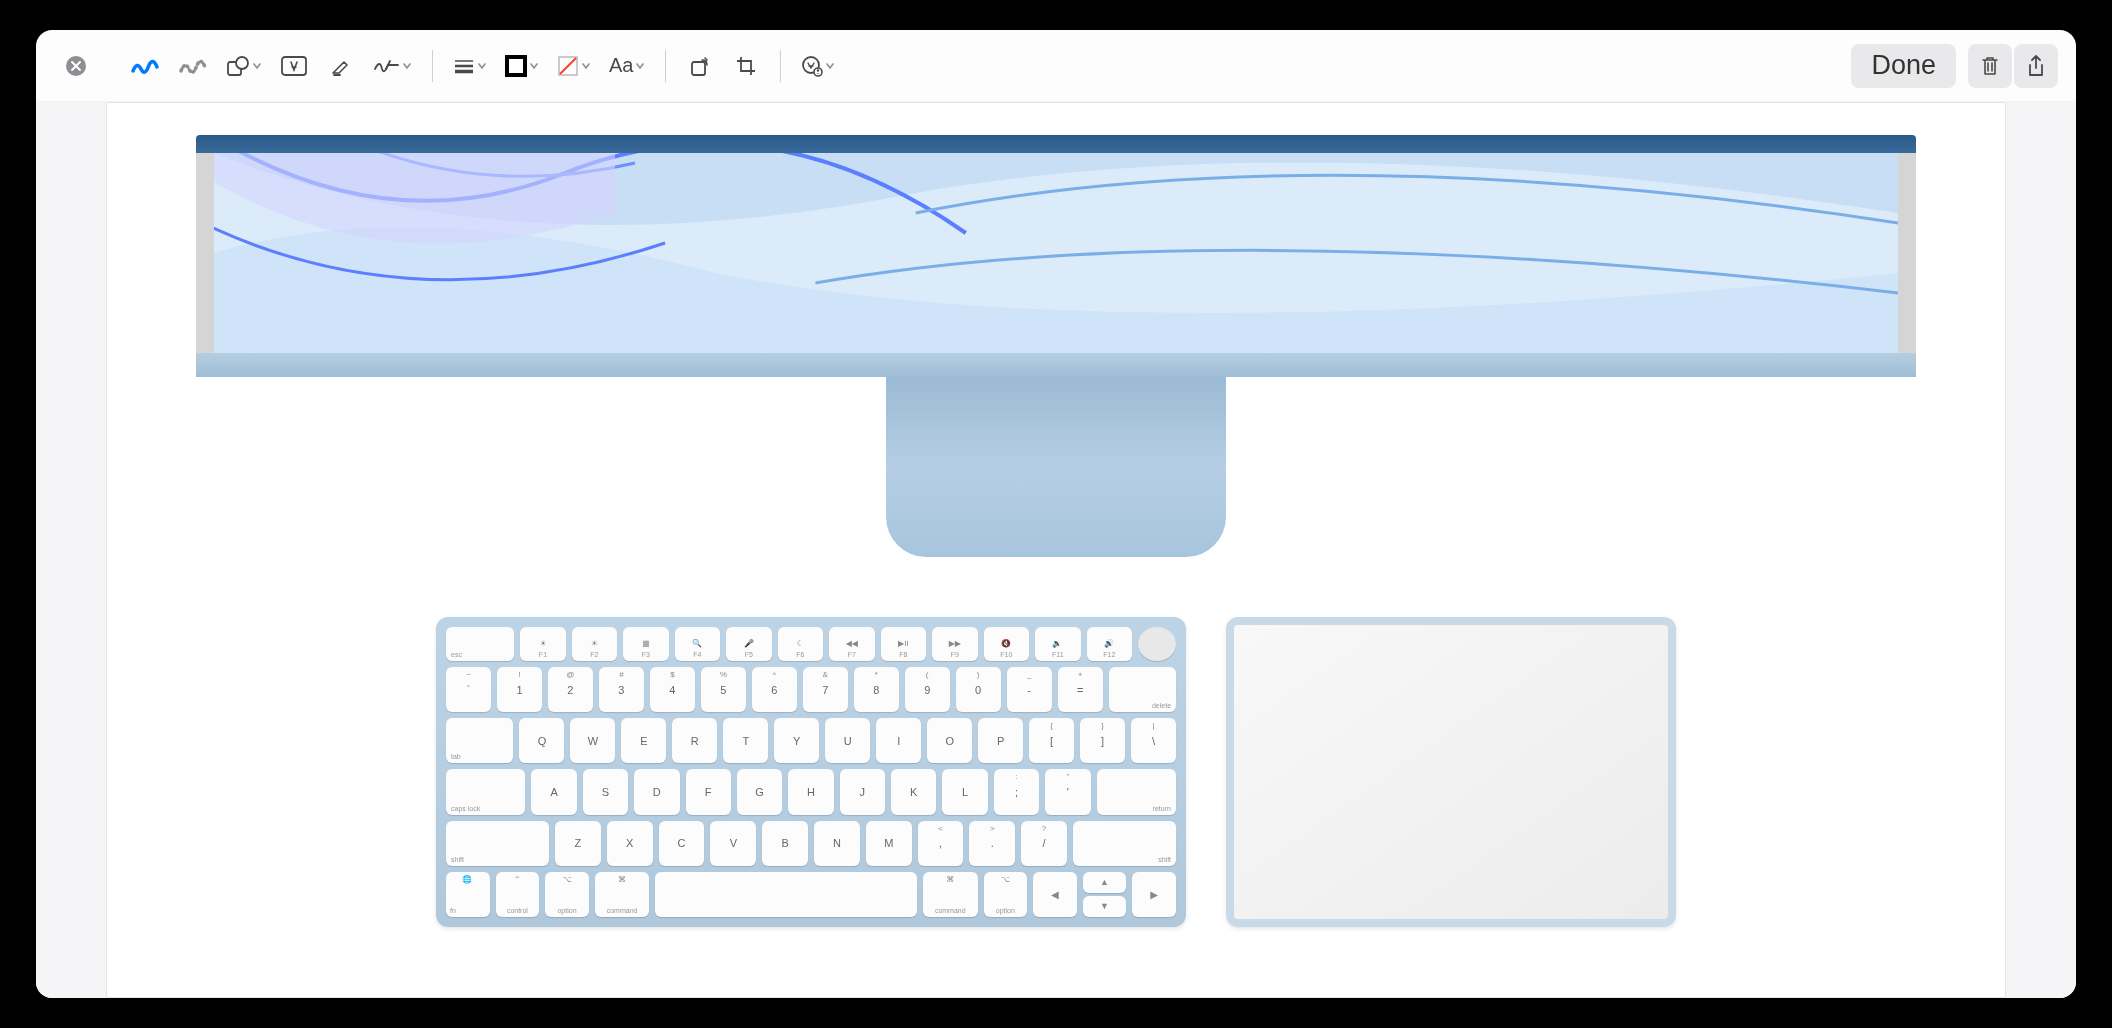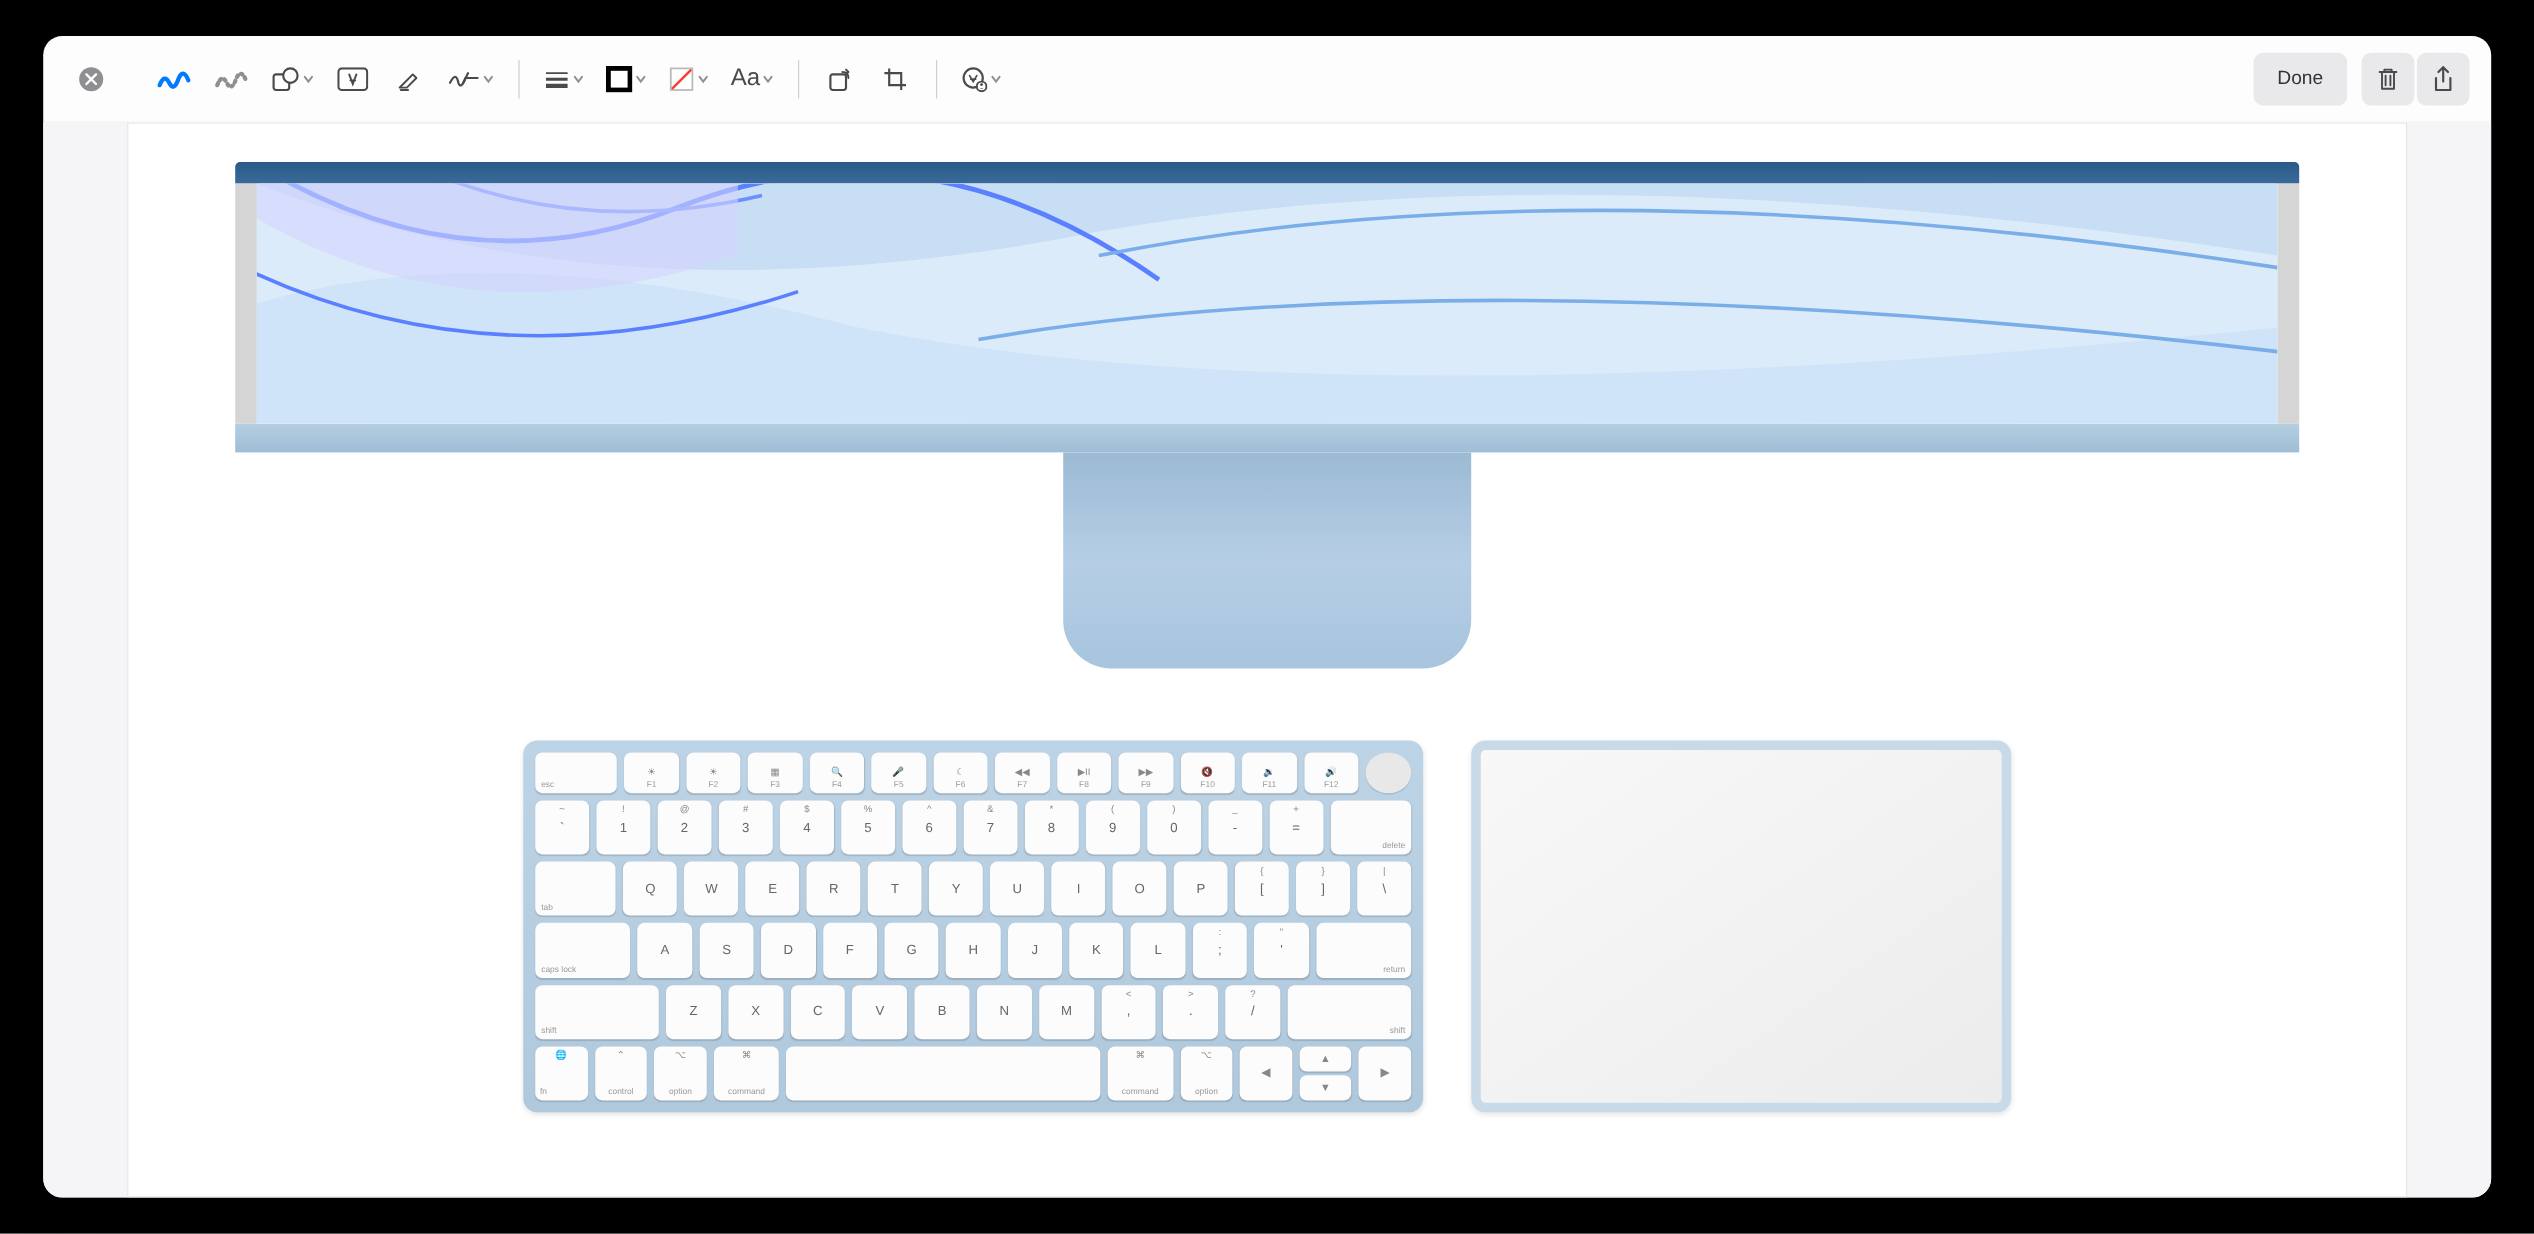--- a/index.html
+++ b/index.html
@@ -53,21 +53,21 @@
   background: #d0d0d0;
   margin: 0 10px;
 }
 .spacer { flex: 1; }
 .done-btn {
   height: 44px;
   padding: 0 20px;
   background: #e9e9eb;
   border: none;
   border-radius: 8px;
-  font-size: 16px;
+  font-size: 27px;
   font-weight: 400;
   color: #333;
   cursor: pointer;
 }
 .canvas-area {
   flex: 1;
   background: #f5f5f7;
   padding: 0 70px;
   display: flex;
   flex-direction: column;

